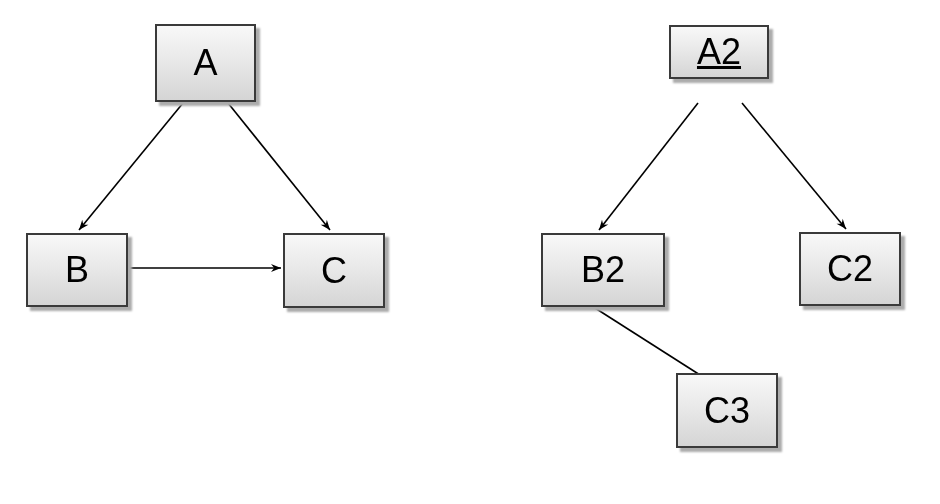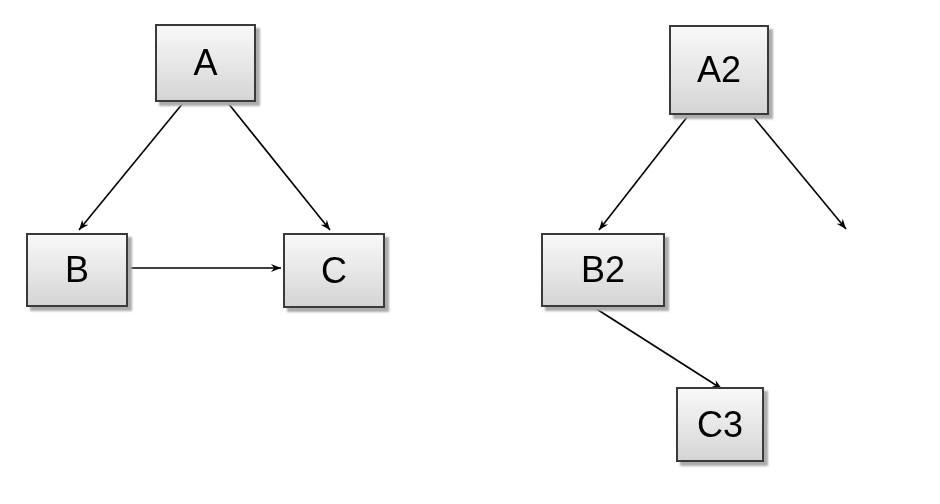--- a/index.html
+++ b/index.html
@@ -38,24 +38,24 @@
     color: #000000;
     font-size: 36px;
     line-height: 1;
     user-select: none;
   }
   
   .node-A  { left: 155px; top: 24px;  width: 101px; height: 78px; }
   .node-B  { left: 26px;  top: 233px; width: 102px; height: 74px; }
   .node-C  { left: 283px; top: 233px; width: 102px; height: 75px; }
   
-  .node-A2 { left: 669px; top: 25px;  width: 100px; height: 90px; }
+  .node-A2 { left: 669px; top: 25px;  width: 100px; height: 54px; text-decoration: underline; }
   .node-B2 { left: 541px; top: 233px; width: 124px; height: 74px; }
   .node-C2 { left: 799px; top: 232px; width: 102px; height: 74px; }
-  .node-C3 { left: 676px; top: 387px; width: 88px; height: 75px; }
+  .node-C3 { left: 676px; top: 373px; width: 102px; height: 75px; }
 </style>
 </head>
 <body>
 
 <div class="canvas">
 
   <svg class="edge-layer" width="940" height="504" viewBox="0 0 940 504" xmlns="http://www.w3.org/2000/svg">
     <defs>
       <marker id="arrowhead" viewBox="0 0 12 10" markerWidth="12" markerHeight="10" refX="11" refY="5" orient="auto" markerUnits="userSpaceOnUse">
         <path d="M1,1 L11,5 L1,9 L4.2,5 Z" fill="#000000"></path>
@@ -80,17 +80,20 @@
   <div class="node node-C">
     <span class="node-label">C</span>
   </div>
 
   <div class="node node-A2">
     <span class="node-label">A2</span>
   </div>
   <div class="node node-B2">
     <span class="node-label">B2</span>
   </div>
+  <div class="node node-C2">
+    <span class="node-label">C2</span>
+  </div>
   <div class="node node-C3">
     <span class="node-label">C3</span>
   </div>
 
 </div>
 
 </body></html>

